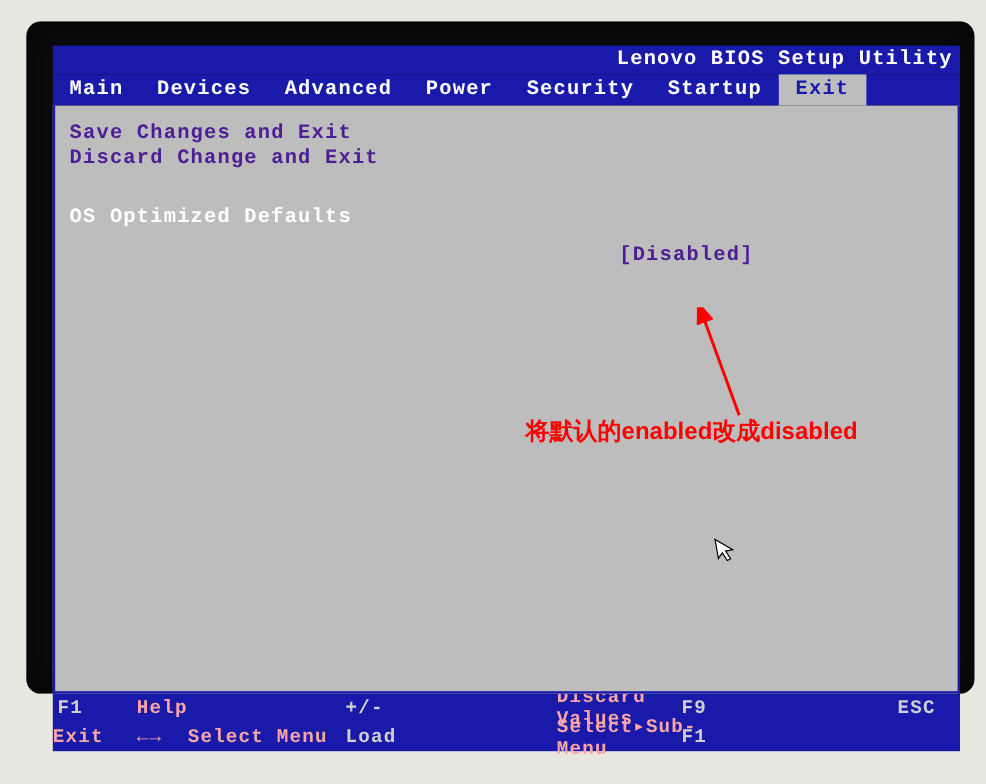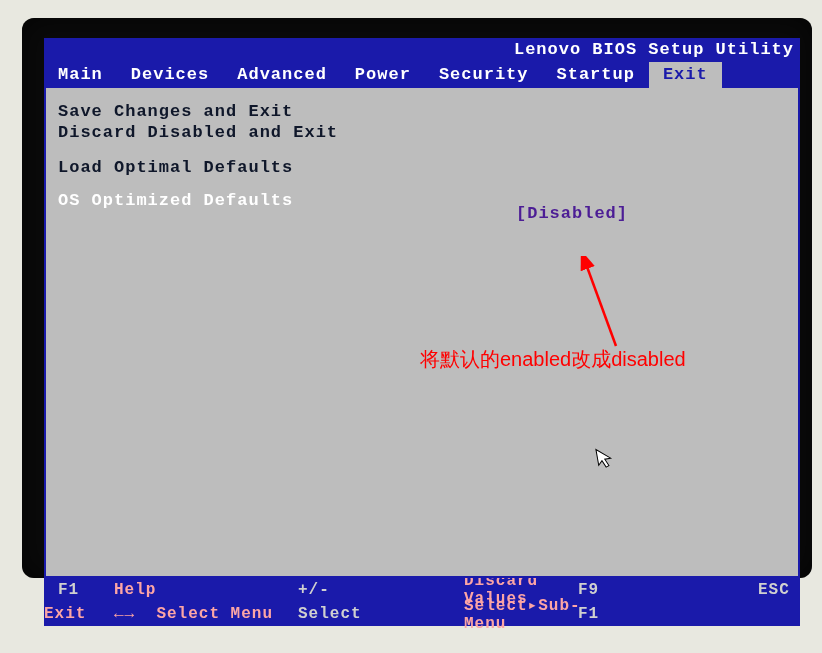--- a/index.html
+++ b/index.html
@@ -58,43 +58,43 @@
   .content-box {
     background: #bdbdbd;
     border: 2px solid #1a1aaa;
     border-top: none;
     height: 490px;
     position: relative;
     padding: 14px 12px;
     box-sizing: border-box;
   }
   .option {
-    color: #0f172a;
+    color: #4c1d95;
     letter-spacing: 1px;
     margin-bottom: 2px;
   }
   .option.selected {
     color: #ffffff;
     margin-top: 14px;
   }
   .option-value {
     position: absolute;
     left: 470px;
     top: 116px;
     color: #4c1d95;
     letter-spacing: 1px;
   }
   .annotation {
     position: absolute;
-    left: 374px;
+    left: 392px;
     top: 258px;
     color: #ff0000;
     font-family: sans-serif;
     font-size: 20px;
-    font-weight: normal;
+    font-weight: bold;
   }
   .arrow-svg {
     position: absolute;
     left: 530px;
     top: 168px;
     pointer-events: none;
   }
   .cursor {
     position: absolute;
     left: 550px;
@@ -110,21 +110,21 @@
     height: 48px;
     display: grid;
     grid-template-columns: 70px 170px 180px 100px 180px 40px;
     grid-template-rows: 24px 24px;
     align-items: center;
     font-size: 16px;
     letter-spacing: 1px;
   }
   .footer .key {
     color: #d0d0d0;
-    padding-left: 14px;
+    padding-left: 4px;
   }
   .footer .label {
     color: #fca5a5;
   }
   .spacer {
     height: 14px;
   }
 </style>
 </head>
 <body>
@@ -138,23 +138,22 @@
       <span class="menu-item">Devices</span>
       <span class="menu-item">Advanced</span>
       <span class="menu-item">Power</span>
       <span class="menu-item">Security</span>
       <span class="menu-item">Startup</span>
       <span class="menu-item active">Exit</span>
     </div>
 
     <div class="content-box">
       <div class="option">Save Changes and Exit</div>
-      <div class="option">Discard Disabled and Exit</div>
+      <div class="option">Discard Change and Exit</div>
       <div class="spacer"></div>
-      <div class="option">Load Optimal Defaults</div>
       <div class="option selected">OS Optimized Defaults</div>
       <div class="option-value">[Disabled]</div>
 
       <svg class="arrow-svg" width="80" height="100">
         <defs>
           <marker id="ah" markerWidth="10" markerHeight="10" refX="2" refY="3" orient="auto">
             <path d="M0,0 L0,6 L8,3 z" fill="#ff0000"></path>
           </marker>
         </defs>
         <line x1="40" y1="90" x2="10" y2="8" stroke="#ff0000" stroke-width="2.5" marker-end="url(#ah)"></line>
@@ -172,19 +171,19 @@
     <div class="footer">
       <span class="key">F1</span>
       <span class="label">Help</span>
       <span class="key">+/-</span>
       <span class="label">Discard Values</span>
       <span class="key">F9</span>
 
       <span class="key">ESC</span>
       <span class="label">Exit</span>
       <span class="label"><span>←→</span>&nbsp;&nbsp;<span>Select Menu</span></span>
-      <span class="key">Select</span>
+      <span class="key">Load</span>
       <span class="label">Select▸Sub-Menu</span>
       <span class="key">F1</span>
     </div>
 
   </div>
 </div>
 
 </body></html>

